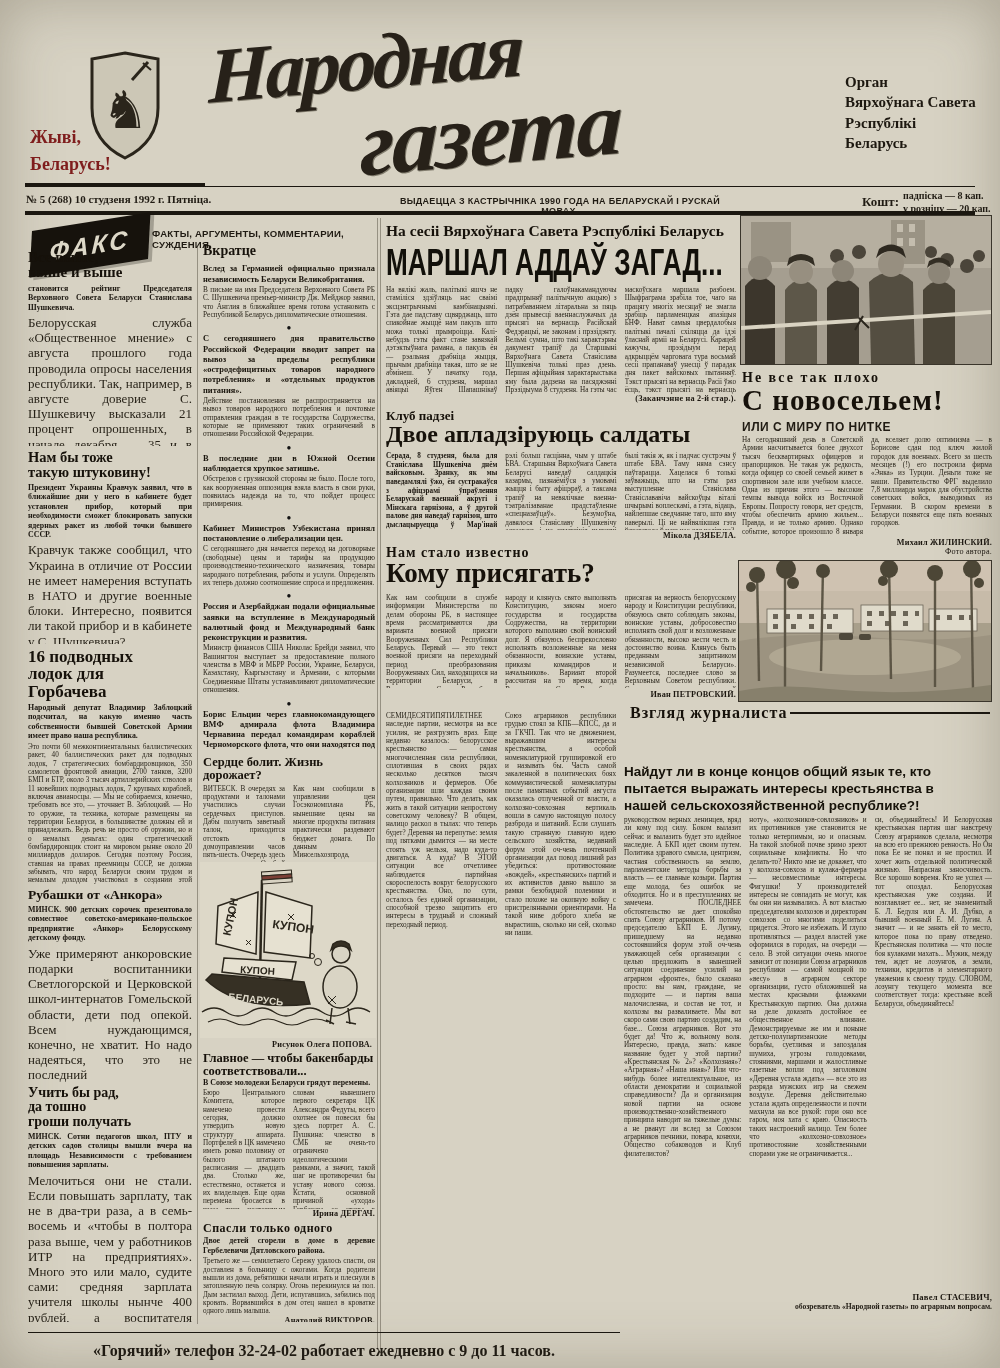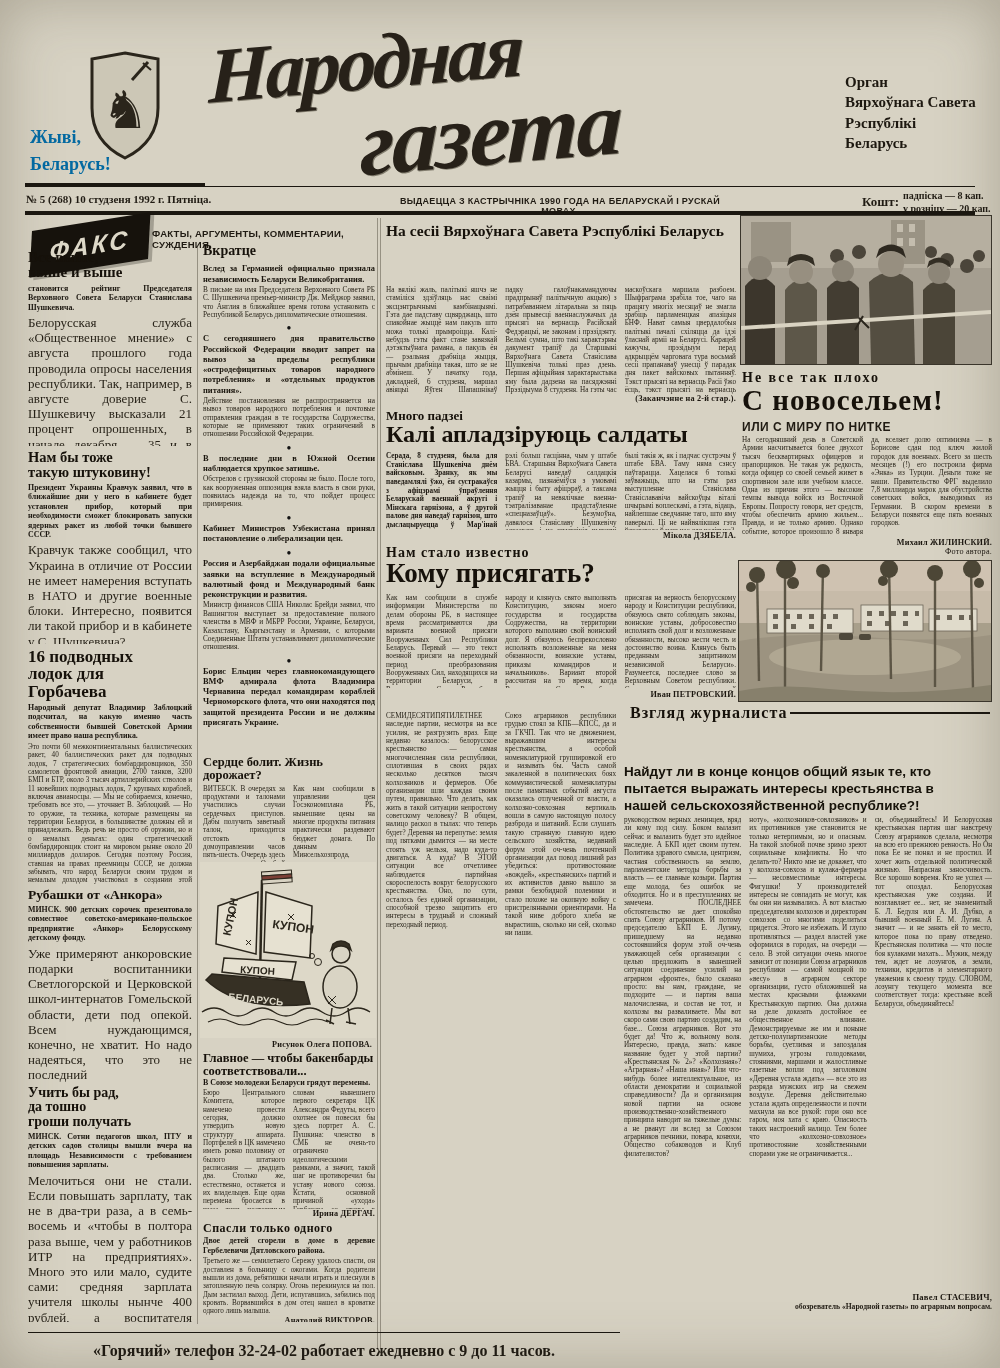--- a/index.html
+++ b/index.html
@@ -37,21 +37,21 @@
 <div id="page">
 
   <div class="abs" style="left:88px;top:50px;width:74px;height:112px;">
     <svg width="74" height="112" viewBox="0 0 74 112">
       <path d="M37 3 L70 9 L70 58 Q70 92 37 108 Q4 92 4 58 L4 9 Z" fill="#ccc7b6" stroke="#2a251b" stroke-width="3"></path>
       <text x="14" y="78" font-size="52" fill="#2a251b" font-family="DejaVu Sans">♞</text>
       <line x1="44" y1="30" x2="60" y2="12" stroke="#2a251b" stroke-width="3"></line>
       <line x1="55" y1="13" x2="63" y2="20" stroke="#2a251b" stroke-width="2"></line>
     </svg>
   </div>
-  <div class="abs serif b" style="left:30px;top:124px;font-size:18px;line-height:1.5;color:#0369a1;">
+  <div class="abs serif b" style="left:30px;top:124px;font-size:18px;line-height:1.5;color:#7f1d1d;">
     <div>Жыві,</div>
     <div>Беларусь!</div>
   </div>
 
   <div class="abs" style="left:180px;top:8px;width:620px;height:180px;">
     <div class="abs serif" style="left:28px;top:10px;font-size:78px;font-weight:bold;font-style:italic;color:#272119;transform:rotate(-5deg) skewX(-6deg);letter-spacing:-3px;text-shadow:1px 1px 0 #4a443699;">Народная</div>
     <div class="abs serif" style="left:180px;top:72px;font-size:92px;font-weight:bold;font-style:italic;color:#272119;transform:rotate(-5deg) skewX(-6deg);letter-spacing:-2px;text-shadow:1px 1px 0 #4a443699;">газета</div>
   </div>
 
   <div class="abs serif b" style="left:845px;top:72px;font-size:15px;line-height:1.35;color:#1d1810;">
@@ -145,20 +145,21 @@
       <div class="vk-body">Действие постановления не распространяется на вывоз товаров народного потребления и почтовые отправления граждан в те государства Содружества, которые не применяют таких ограничений в отношении Российской Федерации.</div>
     </div>
     <div class="vk-sep">●</div>
     <div class="vk-item">
       <div class="vk-lead">В последние дни в Южной Осетии наблюдается хрупкое затишье.</div>
       <div class="vk-body">Обстрелов с грузинской стороны не было. После того, как вооруженная оппозиция взяла власть в свои руки, появилась надежда на то, что пойдет процесс примирения.</div>
     </div>
     <div class="vk-sep">●</div>
     <div class="vk-item">
       <div class="vk-lead">Кабинет Министров Узбекистана принял постановление о либерализации цен.</div>
+      <div class="vk-body">С сегодняшнего дня начнется переход на договорные (свободные) цены и тарифы на продукцию производственно-технического назначения, товары народного потребления, работы и услуги. Определять их теперь должно соотношение спроса и предложения.</div>
     </div>
     <div class="vk-sep">●</div>
     <div class="vk-item">
       <div class="vk-lead">Россия и Азербайджан подали официальные заявки на вступление в Международный валютный фонд и Международный банк реконструкции и развития.</div>
       <div class="vk-body">Министр финансов США Николас Брейди заявил, что Вашингтон выступает за предоставление полного членства в МВФ и МБРР России, Украине, Беларуси, Казахстану, Кыргызстану и Армении, с которыми Соединенные Штаты устанавливают дипломатические отношения.</div>
     </div>
     <div class="vk-sep">●</div>
     <div class="vk-item">
       <div class="vk-lead">Борис Ельцин через главнокомандующего ВМФ адмирала флота Владимира Чернавина передал командирам кораблей Черноморского флота, что они находятся под защитой президента России и не должны присягать Украине.</div>
 
@@ -233,29 +234,32 @@
   <div class="abs" style="left:203px;top:1222px;width:172px;height:100px;overflow:hidden;">
     <div class="hed-serif serif" style="font-size:12px;letter-spacing:.5px;">Спасли только одного</div>
     <div class="lead-txt" style="margin-top:2px;">Двое детей сгорели в доме в деревне Гербелевичи Дятловского района.</div>
     <div class="body-sm" style="margin-top:2px;">Третьего же — семилетнего Сережу удалось спасти, он доставлен в больницу с ожогами. Когда родители вышли из дома, ребятишки начали играть и плеснули в затопленную печь солярку. Огонь перекинулся на пол. Дым застилал выход. Дети, испугавшись, забились под кровать. Ворвавшийся в дом отец нашел в кроватке одного лишь малыша.</div>
     <div class="byline">Анатолий ВИКТОРОВ.</div>
   </div>
 
   <div class="abs serif b" style="left:28px;top:1332px;width:592px;font-size:16px;text-align:center;border-top:1.5px solid #1b1710;border-bottom:1.5px solid #1b1710;padding:9px 0;">«Горячий» телефон 32-24-02 работает ежедневно с 9 до 11 часов.</div>
 
   <div class="abs kicker serif" style="left:386px;top:222px;width:350px;font-size:15.5px;">На сесіі Вярхоўнага Савета Рэспублікі Беларусь</div>
+  <div class="abs" style="left:386px;top:242px;width:350px;height:40px;overflow:hidden;">
+    <span class="condensed" style="font-size:29px;transform:scale(.9,1.28);">МАРШАЛ АДДАЎ ЗАГАД...</span>
+  </div>
   <div class="abs colflex" style="left:386px;top:286px;width:350px;height:108px;">
     <div class="body-sm">На вялікі жаль, палітыкі яшчэ не стаміліся здзіўляць нас сваімі эксцэнтрычнымі камбінацыямі. Гэта дае падставу сцвярджаць, што спакойнае жыццё нам пакуль што можа толькі прымроіцца. Калі-небудзь гэты факт стане завязкай дэтэктыўнага рамана, а пакуль ён — рэальная драбніца жыцця, прычым драбніца такая, што яе не абмінеш. У пачатку года, дакладней, 6 студзеня, маршал авіяцыі Яўген Шапашнікаў разаслаў па каналах ваеннай сувязі шыфраграму (у дадзеным вы-</div>
     <div class="body-sm">падку галоўнакамандуючы прадпрыняў палітычную акцыю) з патрабаваннем літаральна за пяць дзён прывесці ваеннаслужачых да прысягі на вернасць Расійскай Федэрацыі, не законам і прэзідэнту. Вельмі сумна, што такі характэрны дакумент трапіў да Старшыні Вярхоўнага Савета Станіслава Шушкевіча толькі праз дзень. Першая афіцыйная характарыстыка яму была дадзена на пасяджэнні Прэзідыума 8 студзеня. На гэты час стала вядома, што прэзідэнт Украіны назваў патрабаванні</div>
     <div class="body-sm">маскоўскага маршала разбоем. Шыфраграма зрабіла тое, чаго на працягу многіх месяцаў не змагла зрабіць парламенцкая апазіцыя БНФ. Нават самыя цвердалобыя палітыкі пачалі схіляцца да ідэі ўласнай арміі на Беларусі. Карацей кажучы, прэзідыум перад адкрыццём чарговага тура восьмай сесіі прапанаваў унесці ў парадак дня пакет вайсковых пытанняў. Тэкст прысягі на вернасць Расіі ўжо ёсць, тэкст прысягі на вернасць Саюзу «пайшоў у</div>
   </div>
   <div class="abs byline" style="left:556px;top:394px;width:180px;">(Заканчэнне на 2-й стар.).</div>
 
-  <div class="abs kicker serif" style="left:386px;top:408px;font-size:13px;">Много падзеі</div>
-  <div class="abs hed-serif serif" style="left:386px;top:422px;width:350px;font-size:24px;">Калі апладзіруюць салдаты</div>
+  <div class="abs kicker serif" style="left:386px;top:408px;font-size:13px;">Клуб падзеі</div>
+  <div class="abs hed-serif serif" style="left:386px;top:422px;width:350px;font-size:24px;">Двое апладзіруюць салдаты</div>
   <div class="abs colflex" style="left:386px;top:452px;width:350px;height:78px;">
     <div>
       <div class="lead-txt" style="font-size:7.2px;">Серада, 8 студзеня, была для Станіслава Шушкевіча днём вайсковым. Зранку, як мы паведамлялі ўжо, ён сустракаўся з афіцэрамі ўпраўлення Беларускай ваеннай акругі і Мінскага гарнізона, а ў другой палове дня наведаў гарнізон, што дыслацыруецца ў Мар'інай Горцы.</div>
 
     </div>
     <div class="body-sm">рэлі больш гасцінна, чым у штабе БВА. Старшыня Вярхоўнага Савета Беларусі наведаў салдацкія казармы, пазнаёміўся з умовамі жыцця і быту афіцэраў, а таксама трапіў на невялічкае ваенна-тэатралізаванае прадстаўленне «спецназаўцаў». Безумоўна, давялося Станіславу Шушкевічу адказваць і на шматлікія пытанні вайскоўцаў. Зрэшты, яны ў асноўным</div>
     <div class="body-sm">былі такія ж, як і падчас сустрэчы ў штабе БВА. Таму няма сэнсу паўтарацца. Хацелася б толькі заўважыць, што на гэты раз выступленне Станіслава Станіслававіча вайскоўцы віталі шчырымі воплескамі, а гэта, відаць, найлепшае сведчанне таго, што яму паверылі. Ці не найвялікшая гэта ўзнагарода ў наш час для палітыка?</div>
   </div>
   <div class="abs byline" style="left:556px;top:531px;width:180px;">Мікола ДЗЯБЕЛА.</div>
 

